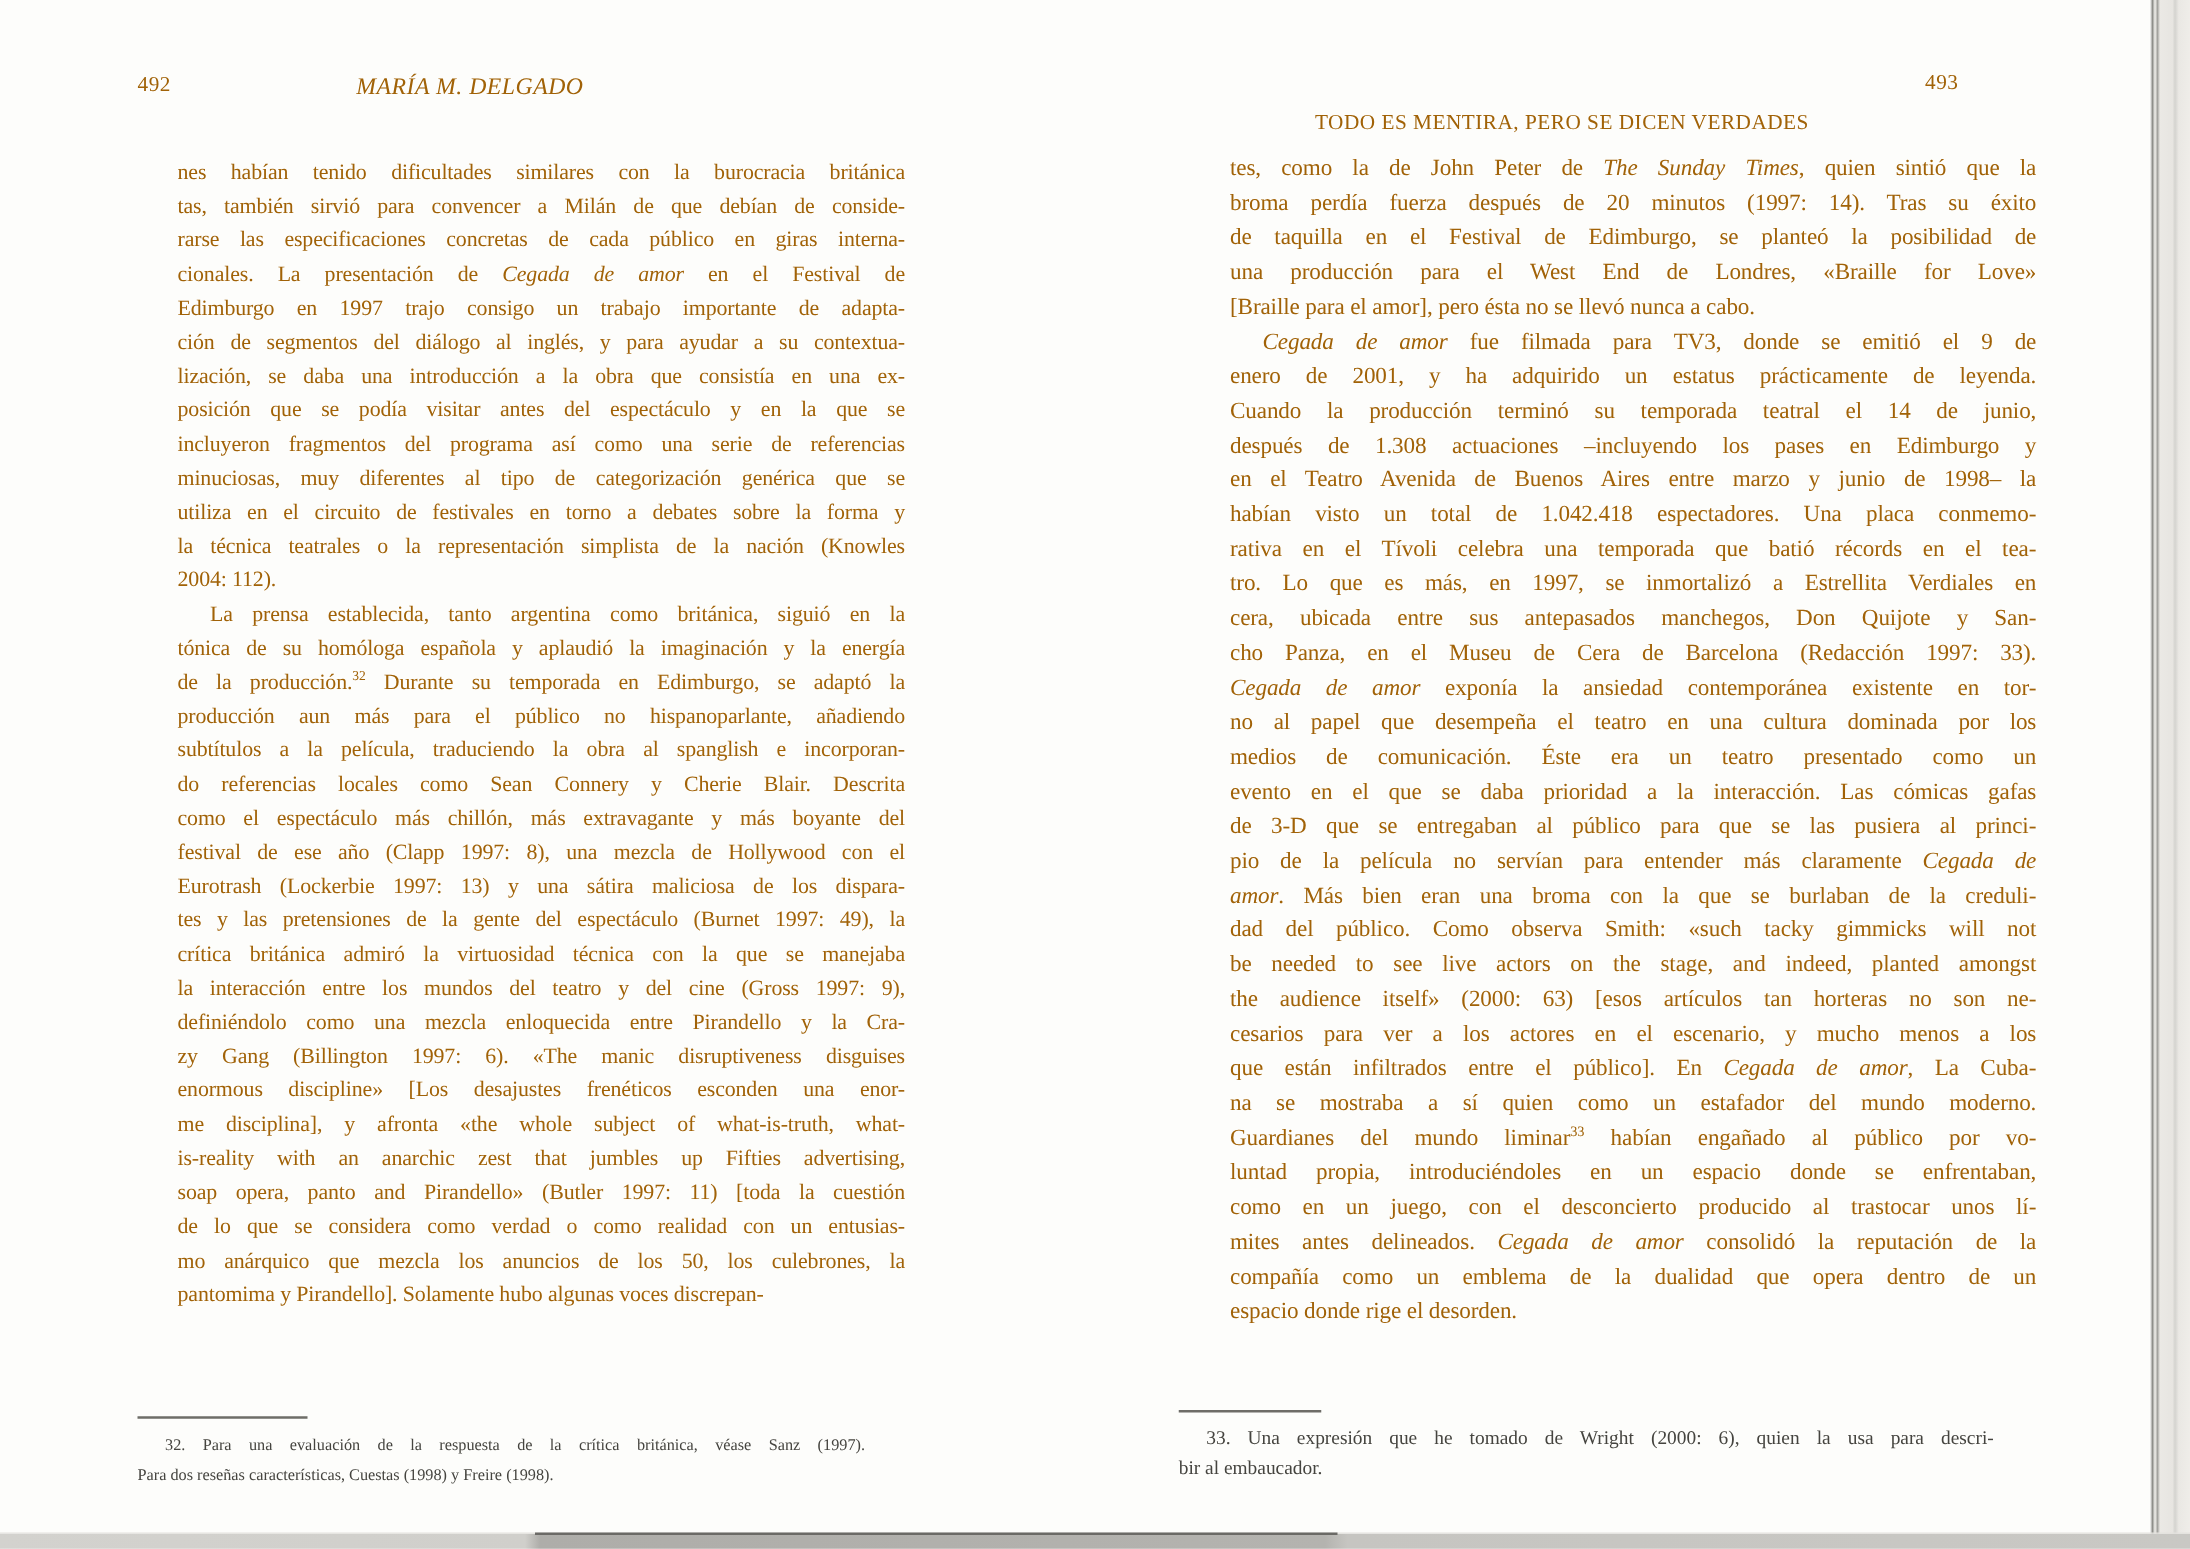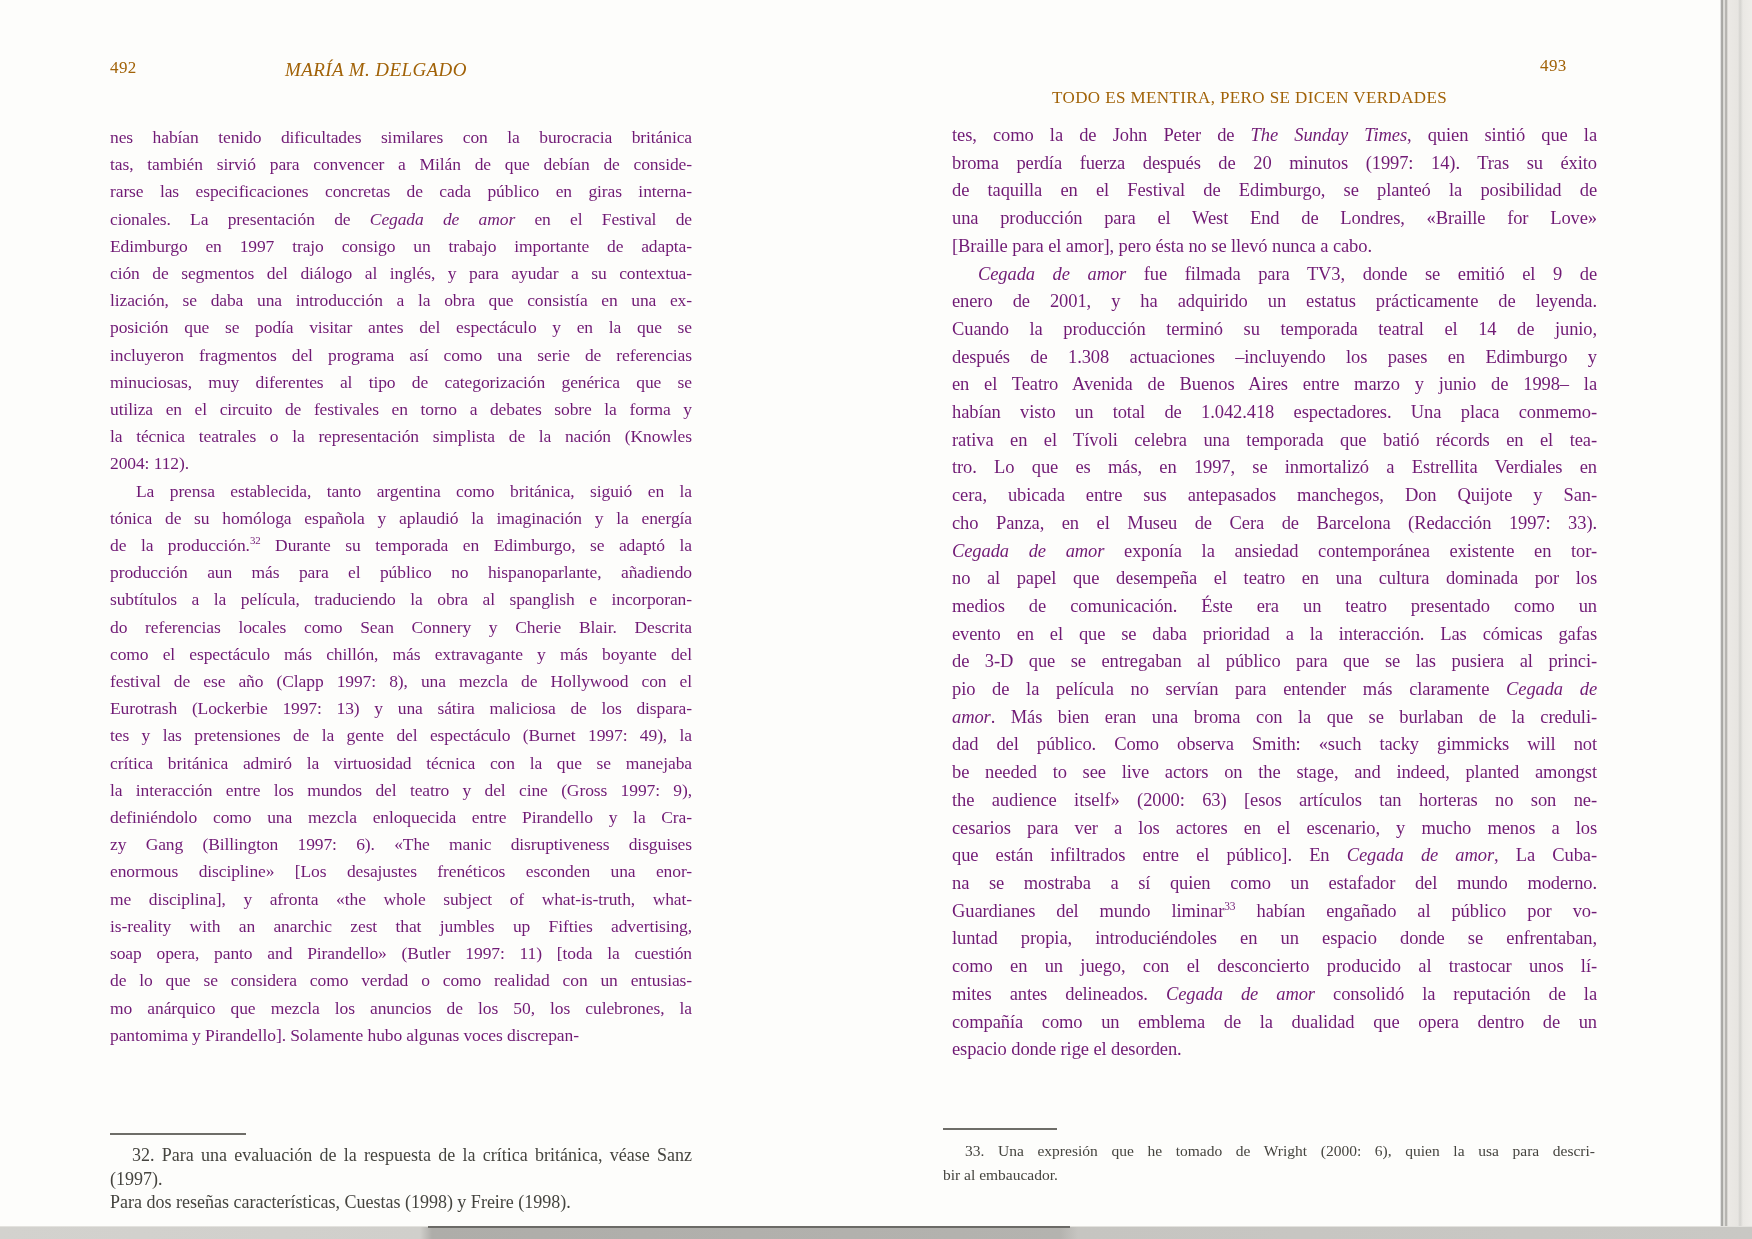--- a/index.html
+++ b/index.html
@@ -1,40 +1,40 @@
 <!DOCTYPE html>
 <html><head>
 <meta charset="utf-8">
 <style>
   html,body{margin:0;padding:0;}
   body{
     width:1752px;height:1239px;position:relative;overflow:hidden;
     background:#fdfdfb;
     font-family:"Liberation Serif","DejaVu Serif",serif;
   }
-  .page-body{position:absolute;color:#701a75;}
+  .page-body{position:absolute;color:#a16207;margin-left:32px;}
   .page-body .line{
     text-align:justify;text-align-last:justify;
     letter-spacing:-0.1px;
   }
   .page-body .line.para-end{text-align-last:left;}
   .page-body .line.indent{text-indent:26px;}
   #left-body{left:110px;top:124px;width:582px;font-size:17.5px;line-height:27.2px;}
   #right-body{left:952px;top:122px;width:645px;font-size:18.5px;line-height:27.7px;}
   sup{font-size:0.62em;line-height:0;vertical-align:super;}
   i{font-style:italic;font-family:Liberation Serif, serif;}
 
   .running-head{position:absolute;color:#a16207;letter-spacing:0.4px;}
   #left-pagenum{left:110px;top:58px;font-size:17px;}
   #left-header{left:285px;top:59px;font-size:19px;font-style:italic;}
   #right-header{left:1052px;top:57px;font-size:17px;margin-top:31px;}
   #right-pagenum{left:1540px;top:56px;font-size:17px;}
 
   .footnote{position:absolute;color:#45443f;}
-  #left-footnote{left:110px;top:1133px;width:582px;font-size:18px;line-height:23.5px;}
+  #left-footnote{left:110px;top:1133px;width:582px;font-size:13px;line-height:23.5px;}
   #right-footnote{left:943px;top:1128px;width:652px;font-size:15.5px;line-height:24px;}
   .footnote-rule{height:2px;background:#6e6d68;margin-bottom:9px;}
   #left-footnote .footnote-rule{width:136px;}
   #right-footnote .footnote-rule{width:114px;}
   .footnote .line{text-align:justify;text-align-last:justify;}
   .footnote .line.para-end{text-align-last:left;}
   .footnote .line.indent{text-indent:22px;}
 
   
   #scan-left-edge{position:absolute;left:5px;top:0;width:2px;height:1227px;

